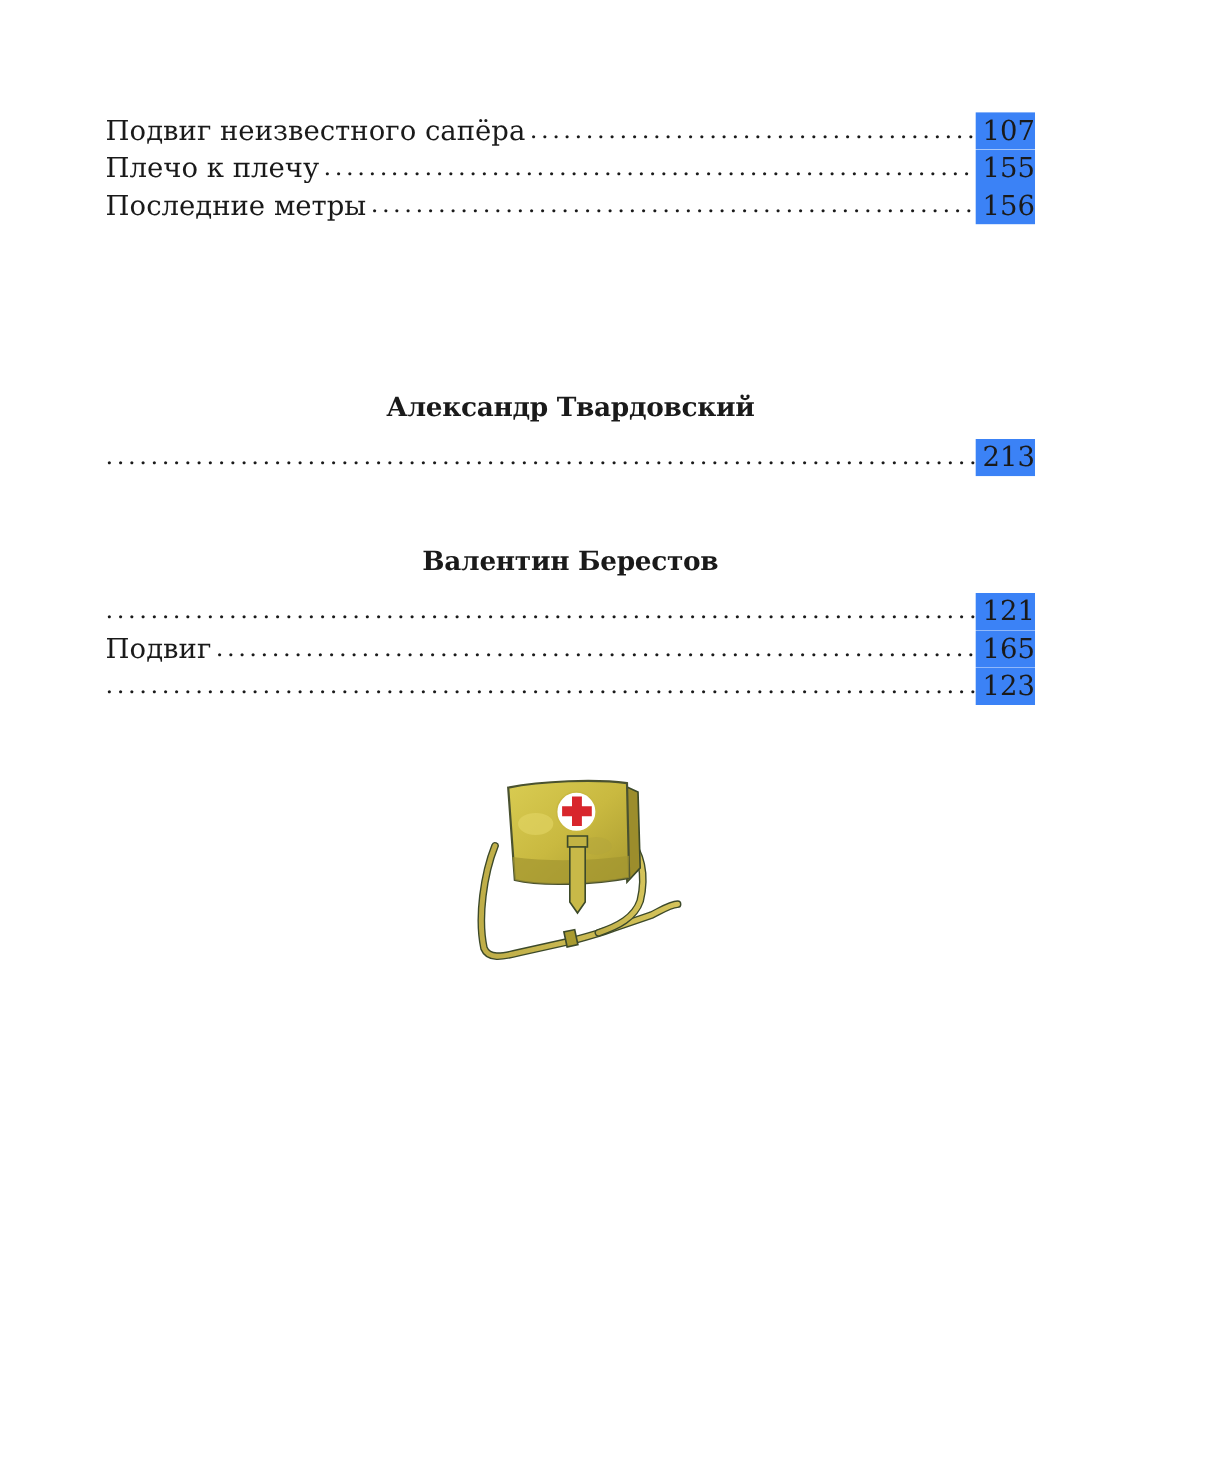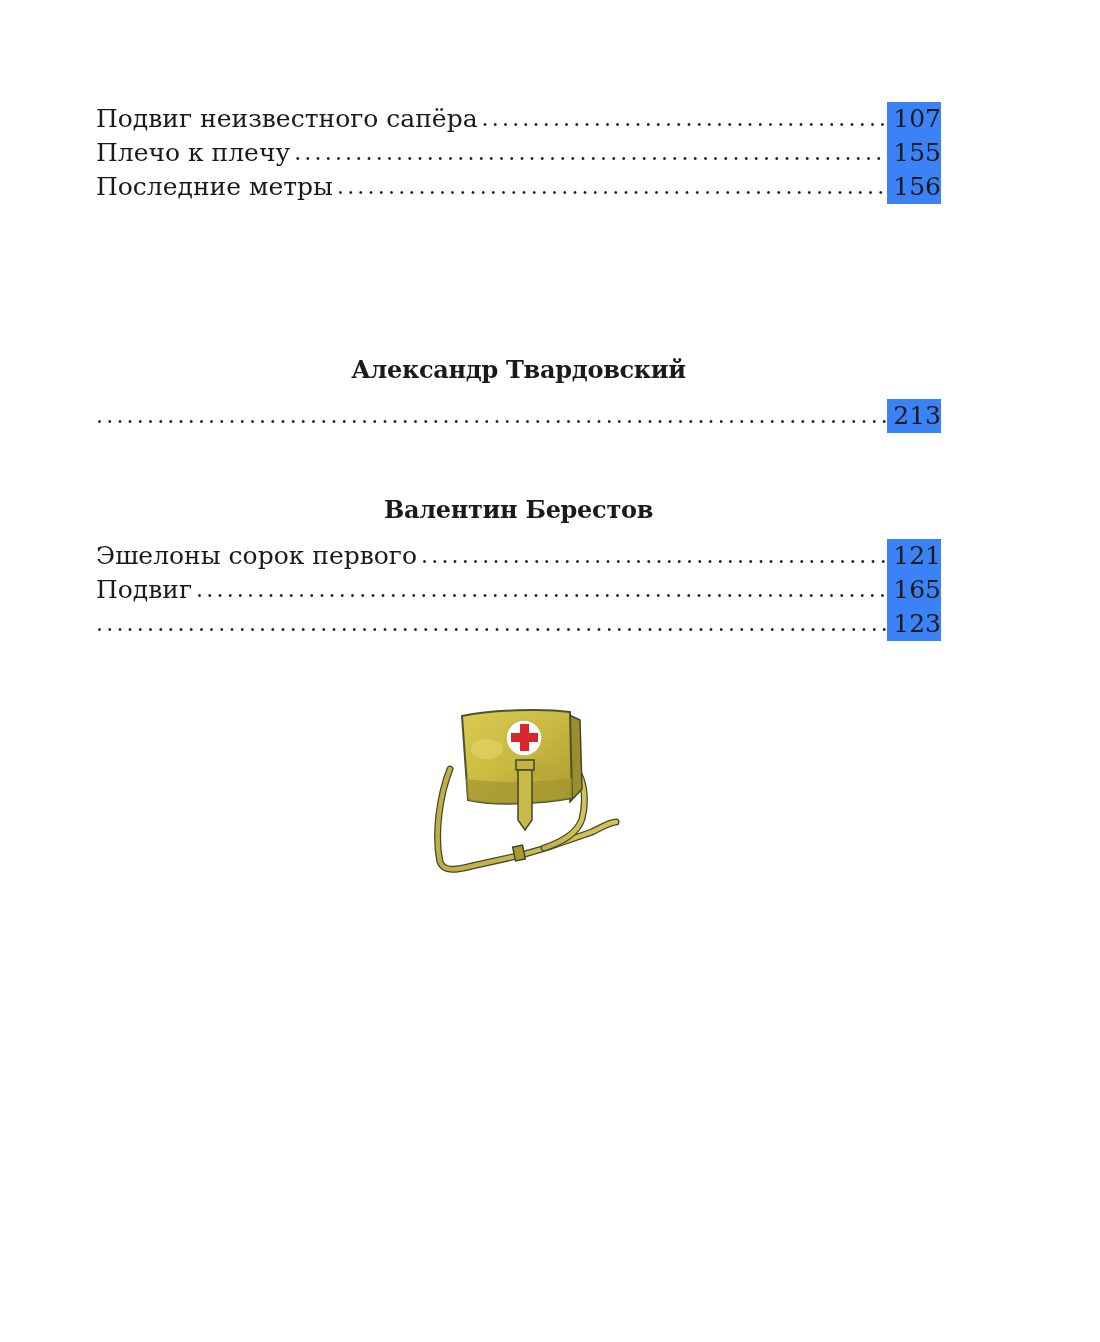--- a/index.html
+++ b/index.html
@@ -110,21 +110,20 @@
         <span class="leader"></span>
         <span class="page-num">213</span>
       </div>
     </div>
   </div>
 
   <div class="section-c">
     <div class="author">Валентин Берестов</div>
     <div class="list">
       <div class="entry">
-        <span class="title">Эшелоны сорок первого</span>
         <span class="leader"></span>
         <span class="page-num">121</span>
       </div>
       <div class="entry">
         <span class="title">Подвиг</span>
         <span class="leader"></span>
         <span class="page-num">165</span>
       </div>
       <div class="entry">
         <span class="leader"></span>

